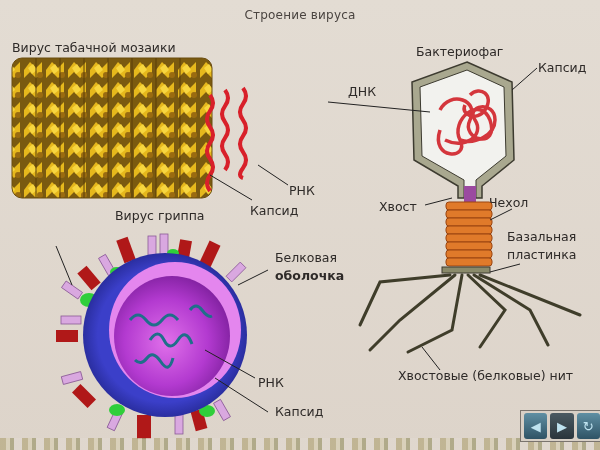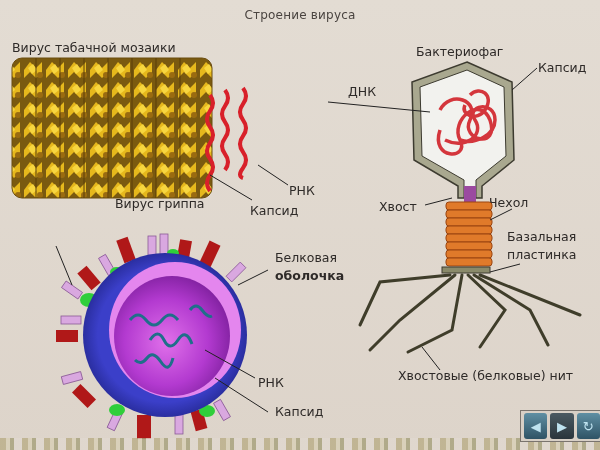--- a/index.html
+++ b/index.html
@@ -150,21 +150,21 @@
     <line x1="512" y1="90" x2="537" y2="68" stroke="#222" stroke-width="1"></line>
     <line x1="425" y1="205" x2="452" y2="198" stroke="#222" stroke-width="1"></line>
     <line x1="490" y1="220" x2="512" y2="209" stroke="#222" stroke-width="1"></line>
     <line x1="490" y1="272" x2="520" y2="264" stroke="#222" stroke-width="1"></line>
   </svg>
 
   <div class="lbl" style="left:12px;top:40px;">Вирус табачной мозаики</div>
   <div class="lbl" style="left:289px;top:183px;">РНК</div>
   <div class="lbl" style="left:250px;top:203px;">Капсид</div>
 
-  <div class="lbl" style="left:115px;top:196px;">Вирус гриппа</div>
+  <div class="lbl" style="left:115px;top:208px;">Вирус гриппа</div>
   <div class="lbl" style="left:275px;top:250px;">Белковая</div>
   <div class="lbl" style="left:275px;top:268px;font-weight:bold;">оболочка</div>
   <div class="lbl" style="left:258px;top:375px;">РНК</div>
   <div class="lbl" style="left:275px;top:404px;">Капсид</div>
 
   <div class="lbl" style="left:416px;top:44px;">Бактериофаг</div>
   <div class="lbl" style="left:538px;top:60px;">Капсид</div>
   <div class="lbl" style="left:348px;top:84px;">ДНК</div>
   <div class="lbl" style="left:379px;top:199px;">Хвост</div>
   <div class="lbl" style="left:489px;top:195px;">Чехол</div>

